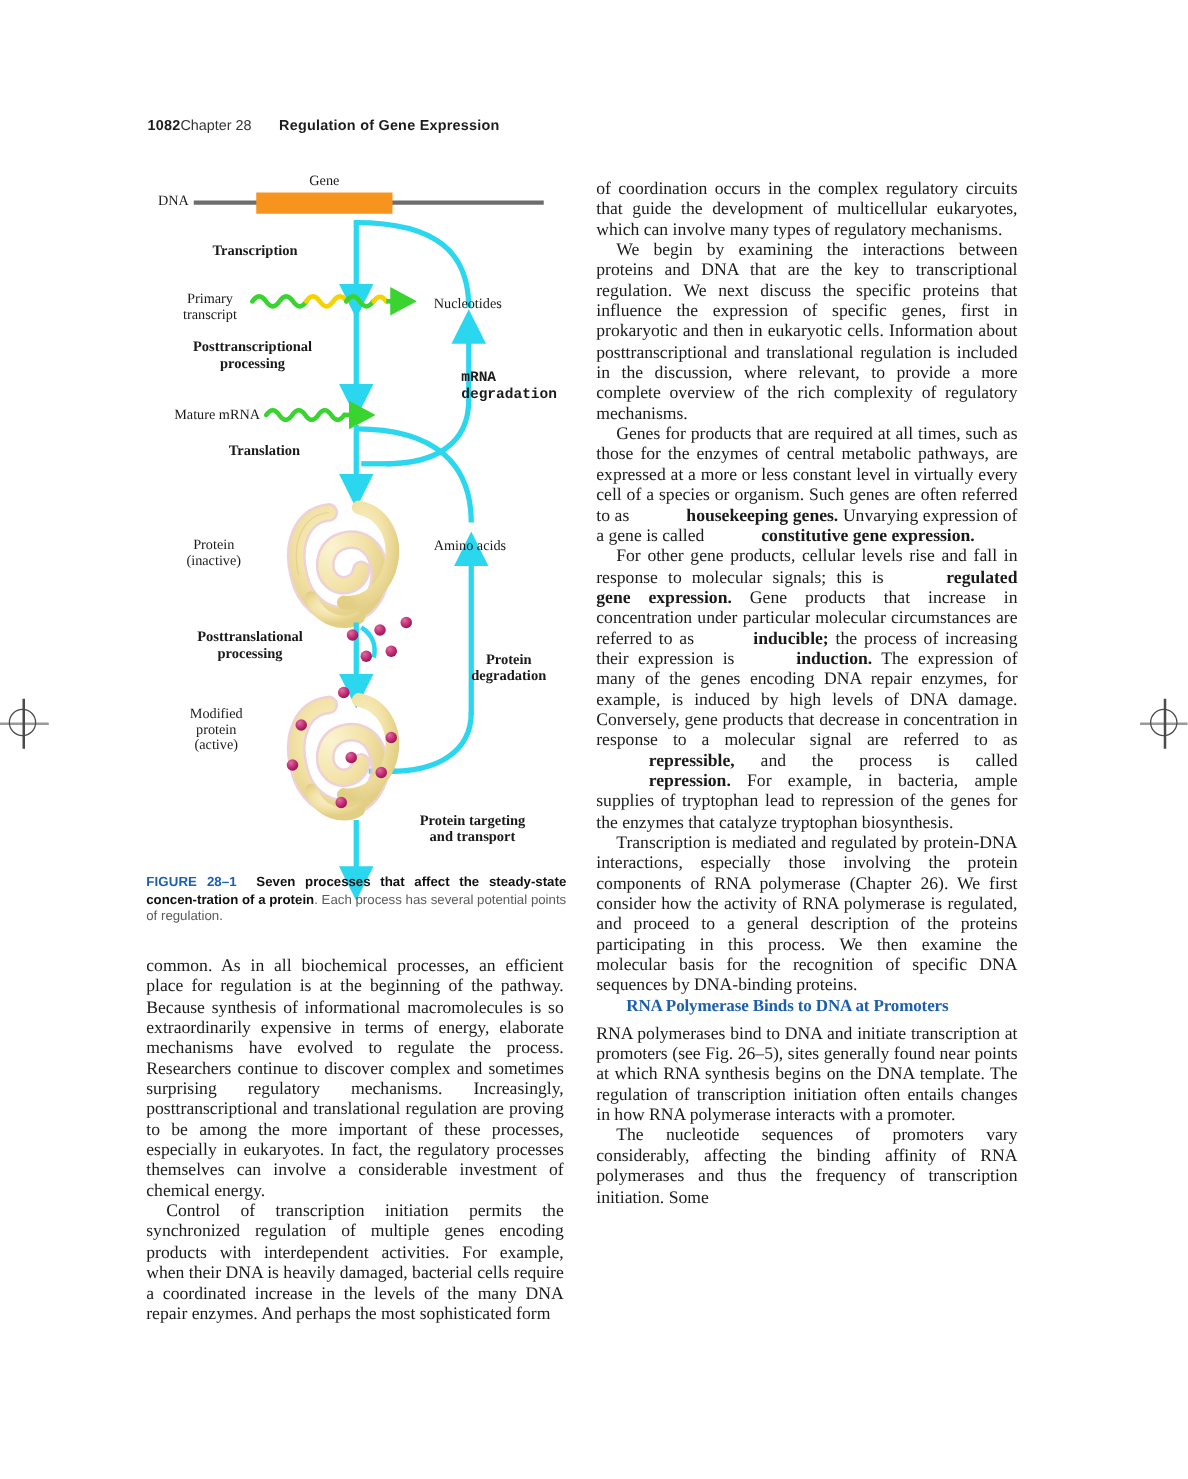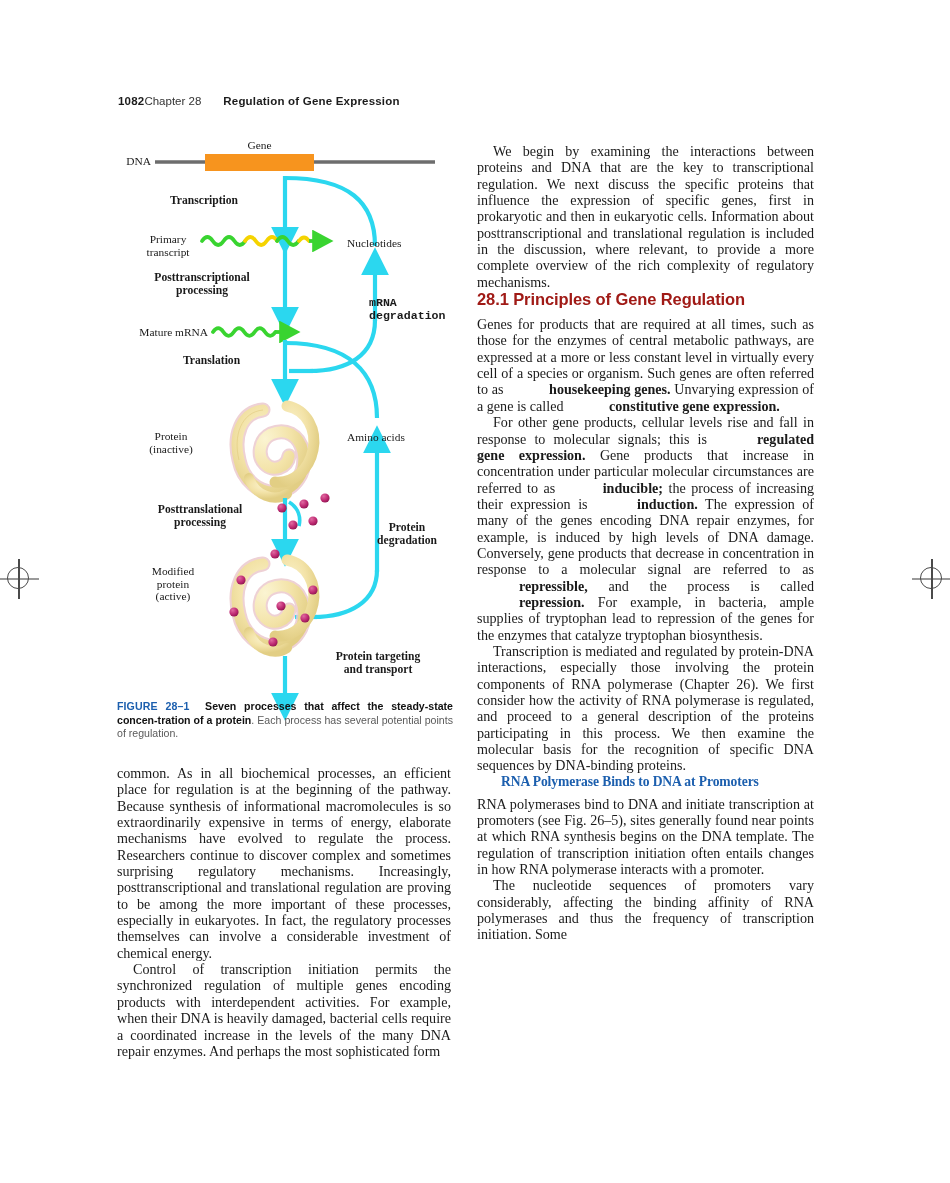--- a/index.html
+++ b/index.html
@@ -316,23 +316,23 @@
   <span class="fignum">FIGURE 28–1</span><span>&nbsp;&nbsp;</span><span class="capbold">Seven processes that affect the steady-state concen-tration of a protein</span><span>. Each process has several potential points of regulation.</span>
 </div>
 
 <div id="col-left" style="top:765px;">
   <p class="body">common. As in all biochemical processes, an efficient place for regulation is at the beginning of the pathway. Because synthesis of informational macromolecules is so extraordinarily expensive in terms of energy, elaborate mechanisms have evolved to regulate the process. Researchers continue to discover complex and sometimes surprising regulatory mechanisms. Increasingly, posttranscriptional and translational regulation are proving to be among the more important of these processes, especially in eukaryotes. In fact, the regulatory processes themselves can involve a considerable investment of chemical energy.</p>
   <p class="body indent">Control of transcription initiation permits the synchronized regulation of multiple genes encoding products with interdependent activities. For example, when their DNA is heavily damaged, bacterial cells require a coordinated increase in the levels of the many DNA repair enzymes. And perhaps the most sophisticated form</p>
 </div>
 
 <div id="col-right">
 
+  <p class="body">of coordination occurs in the complex regulatory circuits that guide the development of multicellular eukaryotes, which can involve many types of regulatory mechanisms.</p>
   <p class="body indent">We begin by examining the interactions between proteins and DNA that are the key to transcriptional regulation. We next discuss the specific proteins that influence the expression of specific genes, first in prokaryotic and then in eukaryotic cells. Information about posttranscriptional and translational regulation is included in the discussion, where relevant, to provide a more complete overview of the rich complexity of regulatory mechanisms.</p>
 
-  <h2 class="section-head gap-before-section">28.1 Principles of Gene Regulation</h2>
 
   <p class="body"><span>Genes for products that are required at all times, such as those for the enzymes of central metabolic pathways, are expressed at a more or less constant level in virtually every cell of a species or organism. Such genes are often referred to as </span><b>housekeeping genes.</b><span> Unvarying expression of a gene is called </span><b>constitutive gene expression.</b></p>
 
   <p class="body indent"><span>For other gene products, cellular levels rise and fall in response to molecular signals; this is </span><b>regulated gene expression.</b><span> Gene products that increase in concentration under particular molecular circumstances are referred to as </span><b>inducible;</b><span> the process of increasing their expression is </span><b>induction.</b><span> The expression of many of the genes encoding DNA repair enzymes, for example, is induced by high levels of DNA damage. Conversely, gene products that decrease in concentration in response to a molecular signal are referred to as </span><b>repressible,</b><span> and the process is called </span><b>repression.</b><span> For example, in bacteria, ample supplies of tryptophan lead to repression of the genes for the enzymes that catalyze tryptophan biosynthesis.</span></p>
 
   <p class="body indent">Transcription is mediated and regulated by protein-DNA interactions, especially those involving the protein components of RNA polymerase (Chapter 26). We first consider how the activity of RNA polymerase is regulated, and proceed to a general description of the proteins participating in this process. We then examine the molecular basis for the recognition of specific DNA sequences by DNA-binding proteins.</p>
 
   <h3 class="sub-head gap-before-sub">RNA Polymerase Binds to DNA at Promoters</h3>
 
   <p class="body">RNA polymerases bind to DNA and initiate transcription at promoters (see Fig. 26–5), sites generally found near points at which RNA synthesis begins on the DNA template. The regulation of transcription initiation often entails changes in how RNA polymerase interacts with a promoter.</p>

